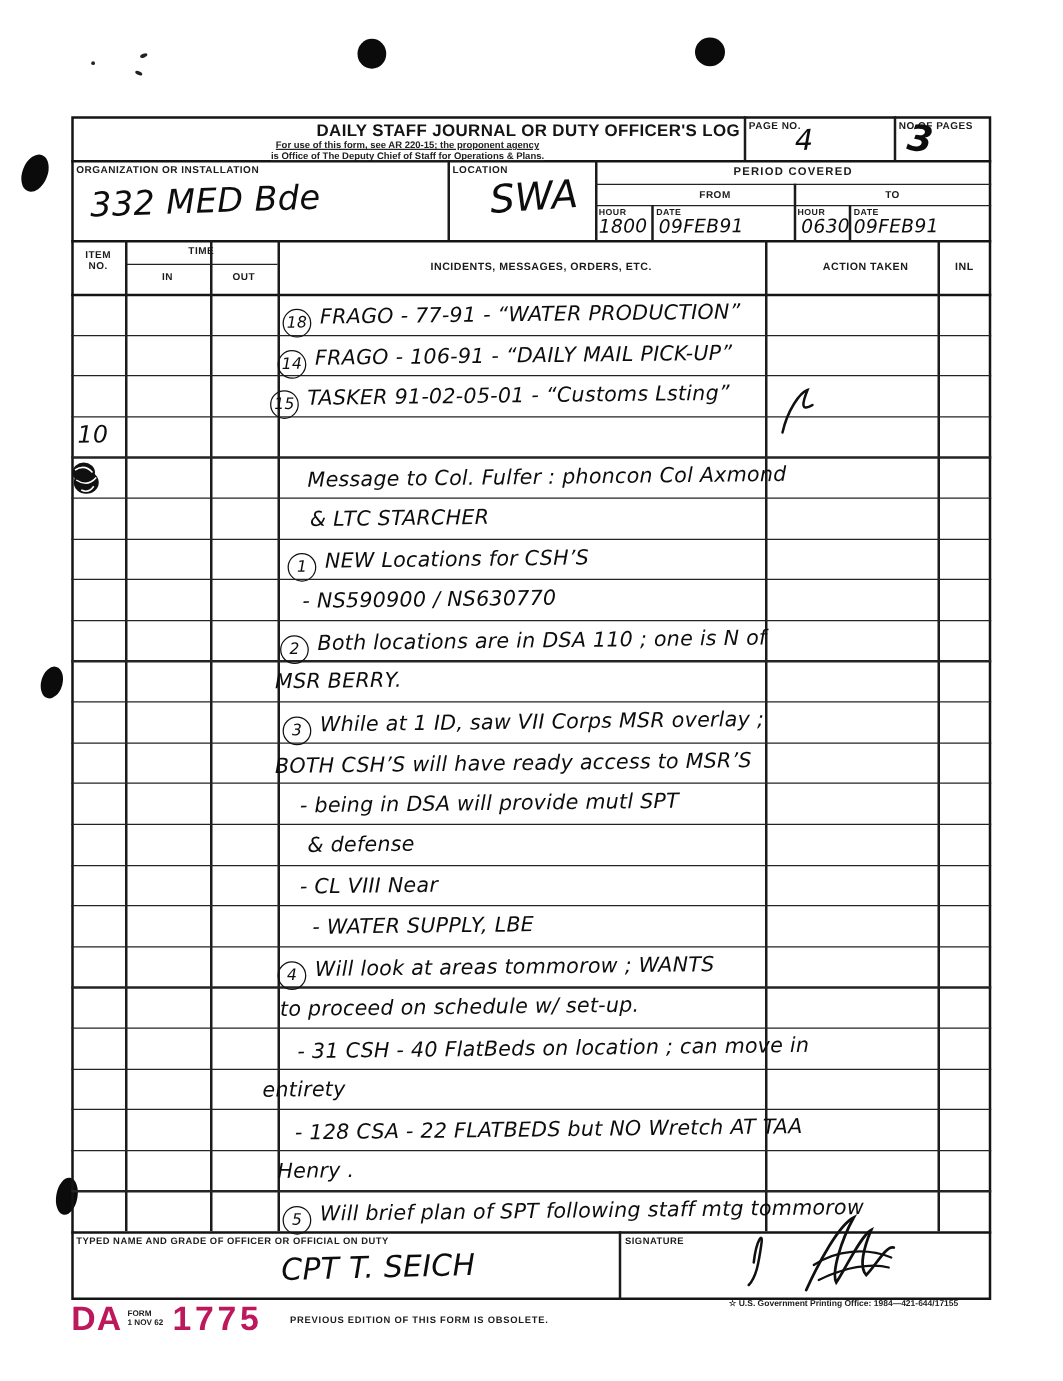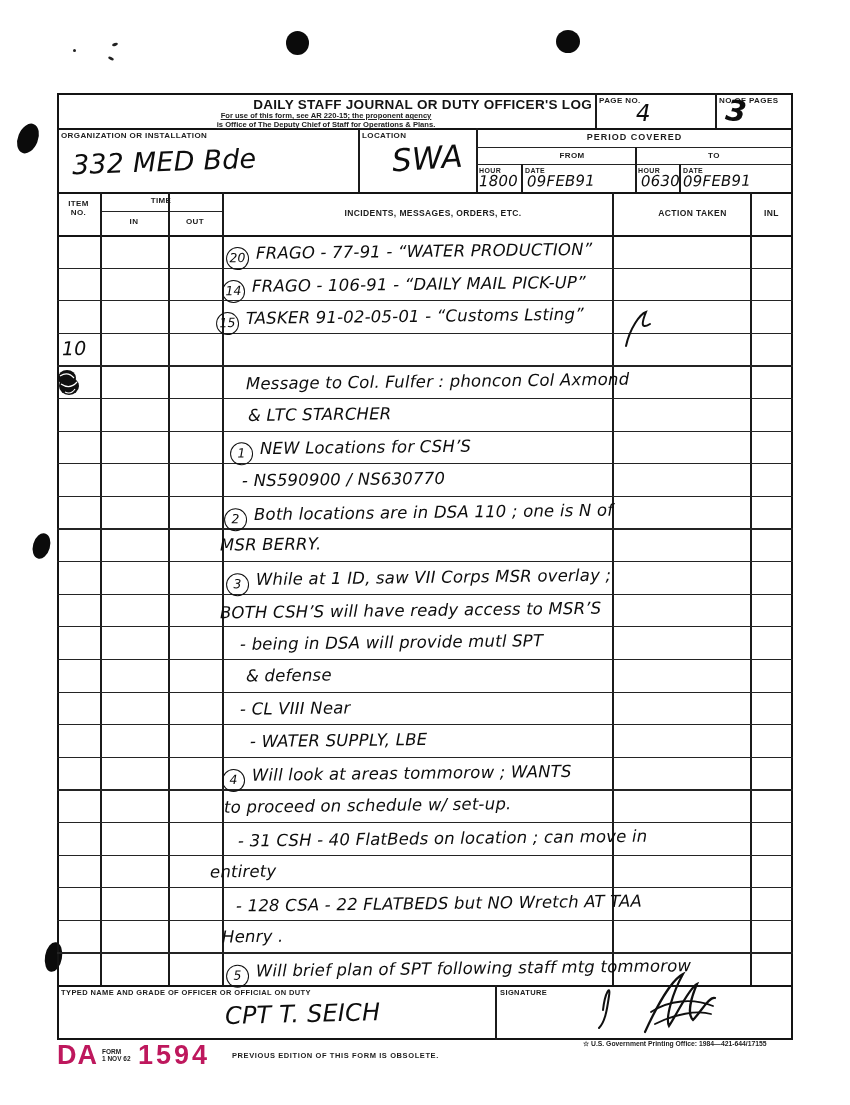--- a/index.html
+++ b/index.html
@@ -119,21 +119,21 @@
     <div class="hline" style="left: 57px; width: 736px; top: 724.135px;"></div>
     <div class="hline" style="left: 57px; width: 736px; top: 756.744px;"></div>
     <div class="hline" style="left: 57px; width: 736px; top: 789.353px;"></div>
     <div class="hline" style="left: 57px; width: 736px; top: 821.962px;"></div>
     <div class="hline" style="left: 57px; width: 736px; top: 854.571px;"></div>
     <div class="hline" style="left: 57px; width: 736px; top: 887.18px;"></div>
     <div class="hline" style="left: 57px; width: 736px; top: 919.789px;"></div>
     <div class="hline" style="left: 57px; width: 736px; top: 952.398px;"></div>
   </div>
 <div id="entries">
-    <div class="hw entry" style="top: 238px; left: 226px;"><span class="cnum">20</span><span>FRAGO - 77-91 - “WATER PRODUCTION”</span></div>
+    <div class="hw entry" style="top: 238px; left: 226px;"><span class="cnum">18</span><span>FRAGO - 77-91 - “WATER PRODUCTION”</span></div>
     <div class="hw entry" style="top: 270.609px; left: 222px;"><span class="cnum">14</span><span>FRAGO - 106-91 - “DAILY MAIL PICK-UP”</span></div>
     <div class="hw entry" style="top: 303.218px; left: 216px;"><span class="cnum">15</span><span>TASKER 91-02-05-01 - “Customs Lsting”</span></div>
     <div class="hw entry" style="top: 368.436px; left: 246px;"><span>Message to Col. Fulfer : phoncon Col Axmond</span></div>
     <div class="hw entry" style="top: 401.045px; left: 248px;"><span>&amp; LTC STARCHER</span></div>
     <div class="hw entry" style="top: 433.654px; left: 230px;"><span class="cnum">1</span><span>NEW Locations for CSH’S</span></div>
     <div class="hw entry" style="top: 466.263px; left: 242px;"><span>- NS590900 / NS630770</span></div>
     <div class="hw entry" style="top: 498.872px; left: 224px;"><span class="cnum">2</span><span>Both locations are in DSA 110 ; one is N of</span></div>
     <div class="hw entry" style="top: 531.481px; left: 220px;"><span>MSR BERRY.</span></div>
     <div class="hw entry" style="top: 564.09px; left: 226px;"><span class="cnum">3</span><span>While at 1 ID, saw VII Corps MSR overlay ;</span></div>
     <div class="hw entry" style="top: 596.699px; left: 220px;"><span>BOTH CSH’S will have ready access to MSR’S</span></div>
@@ -170,15 +170,15 @@
   <path d="M18,40 C20,22 26,14 24,26 C22,40 20,52 14,58" stroke="#101010" stroke-width="2" fill="none" stroke-linecap="round"></path>
   <path d="M60,62 C70,40 86,10 98,4 C88,22 80,48 84,56 C92,44 104,18 112,14 C106,28 102,44 108,50 C116,42 124,26 130,28" stroke="#101010" stroke-width="2.2" fill="none" stroke-linecap="round"></path>
   <path d="M66,42 C84,30 108,28 128,36 M70,54 C90,44 112,40 126,44" stroke="#101010" stroke-width="1.8" fill="none" stroke-linecap="round"></path>
 </svg>
 
 <div class="da" style="left:57px;top:1040px;">DA</div>
 <div class="tiny" style="left:102px;top:1048px;">
   <span>FORM</span><br>
   <span>1 NOV 62</span>
 </div>
-<div class="da" style="left:138px;top:1040px;letter-spacing:3px;">1594</div>
+<div class="da" style="left:138px;top:1040px;letter-spacing:3px;">1775</div>
 <div class="tiny" style="left:232px;top:1052px;font-size:7.5px;letter-spacing:.6px;">PREVIOUS EDITION OF THIS FORM IS OBSOLETE.</div>
 <div class="tiny" style="left:583px;top:1040px;font-size:6.8px;">☆ U.S. Government Printing Office: 1984—421-644/17155</div>
 
 </body></html>

